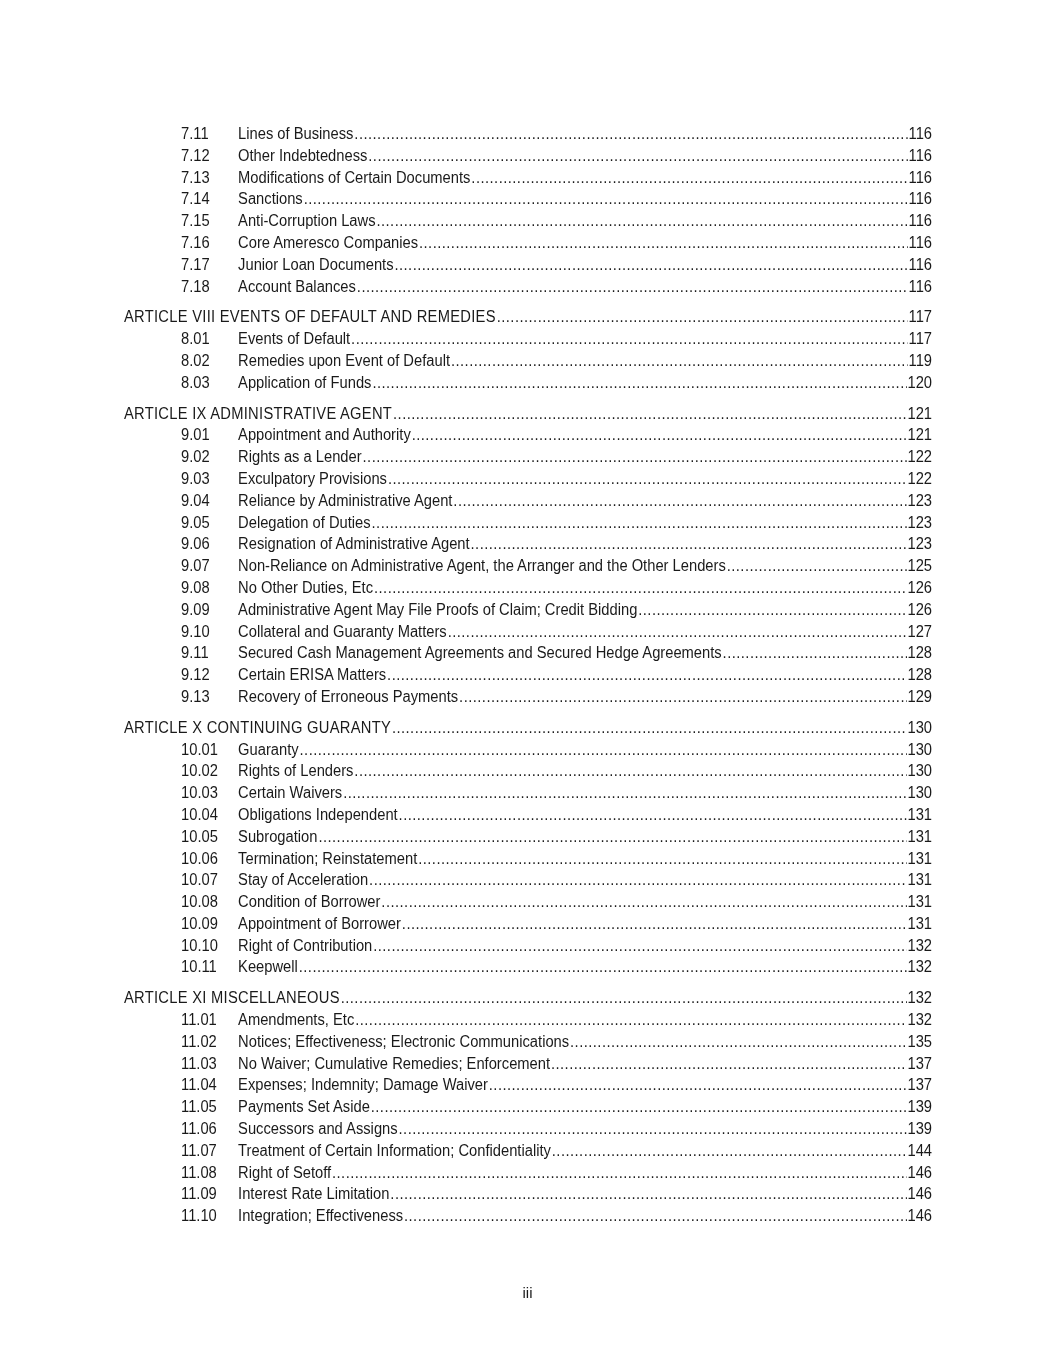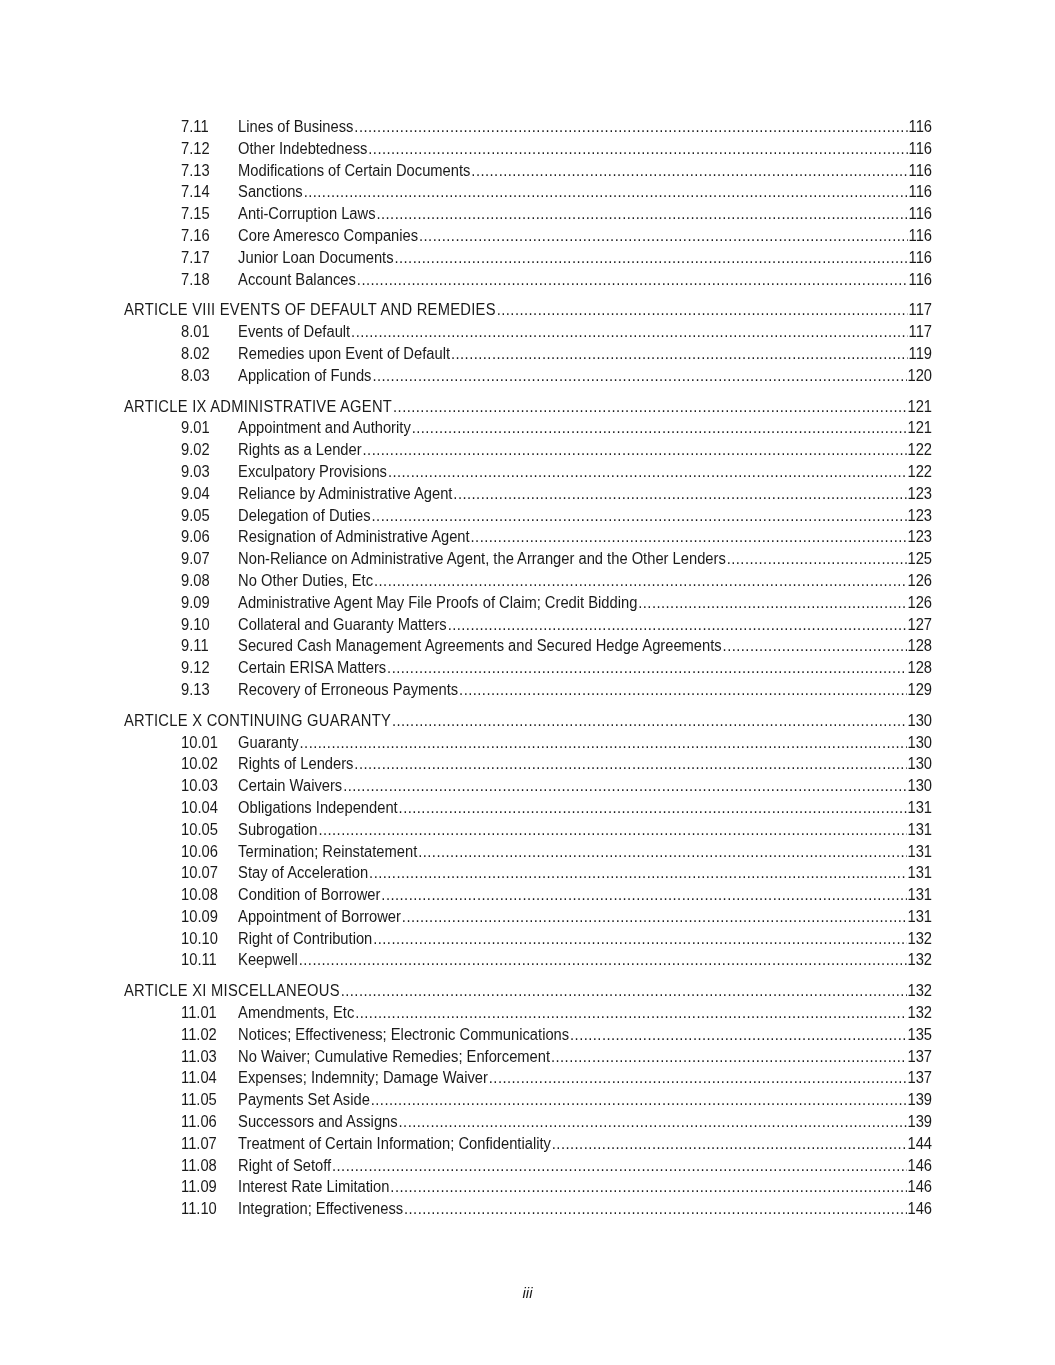--- a/index.html
+++ b/index.html
@@ -1,26 +1,26 @@
 <!DOCTYPE html>
 <html><head>
 <meta charset="utf-8">
 <style>
   html, body { margin:0; padding:0; background:#fff; }
   body { width:1055px; height:1365px; position:relative; font-family:"Liberation Sans", sans-serif; color:#1a1a1a; }
-  .toc { position:absolute; left:124px; top:116px; width:808px; }
+  .toc { position:absolute; left:124px; top:123px; width:808px; }
   .row { display:flex; align-items:baseline; font-size:16px; line-height:21.8px; height:21.8px; transform:scaleX(0.92); transform-origin:left; width:108.7%; }
   .num { width:62px; padding-left:62px; flex:none; }
   .title { flex:none; white-space:nowrap; }
   .dots { flex:1; overflow:hidden; white-space:nowrap; margin:0 1px; }
   .dots::after { content:"................................................................................................................................................................................................................................................................................................"; letter-spacing:0.5px; }
   .page { flex:none; text-align:right; }
   .art { margin-top:9px; }
   .art .title { letter-spacing:0.3px; }
-  .footer { position:absolute; top:1284px; left:0; width:1055px; text-align:center; font-size:15px;font-style:italic; }
+  .footer { position:absolute; top:1284px; left:0; width:1055px; text-align:center; font-size:15px; }
 </style>
 </head>
 <body>
 
 <div class="toc" id="toc">
     <div class="row">
       <span class="num">7.11</span>
       <span class="title">Lines of Business</span>
       <span class="dots"></span>
       <span class="page">116</span>

